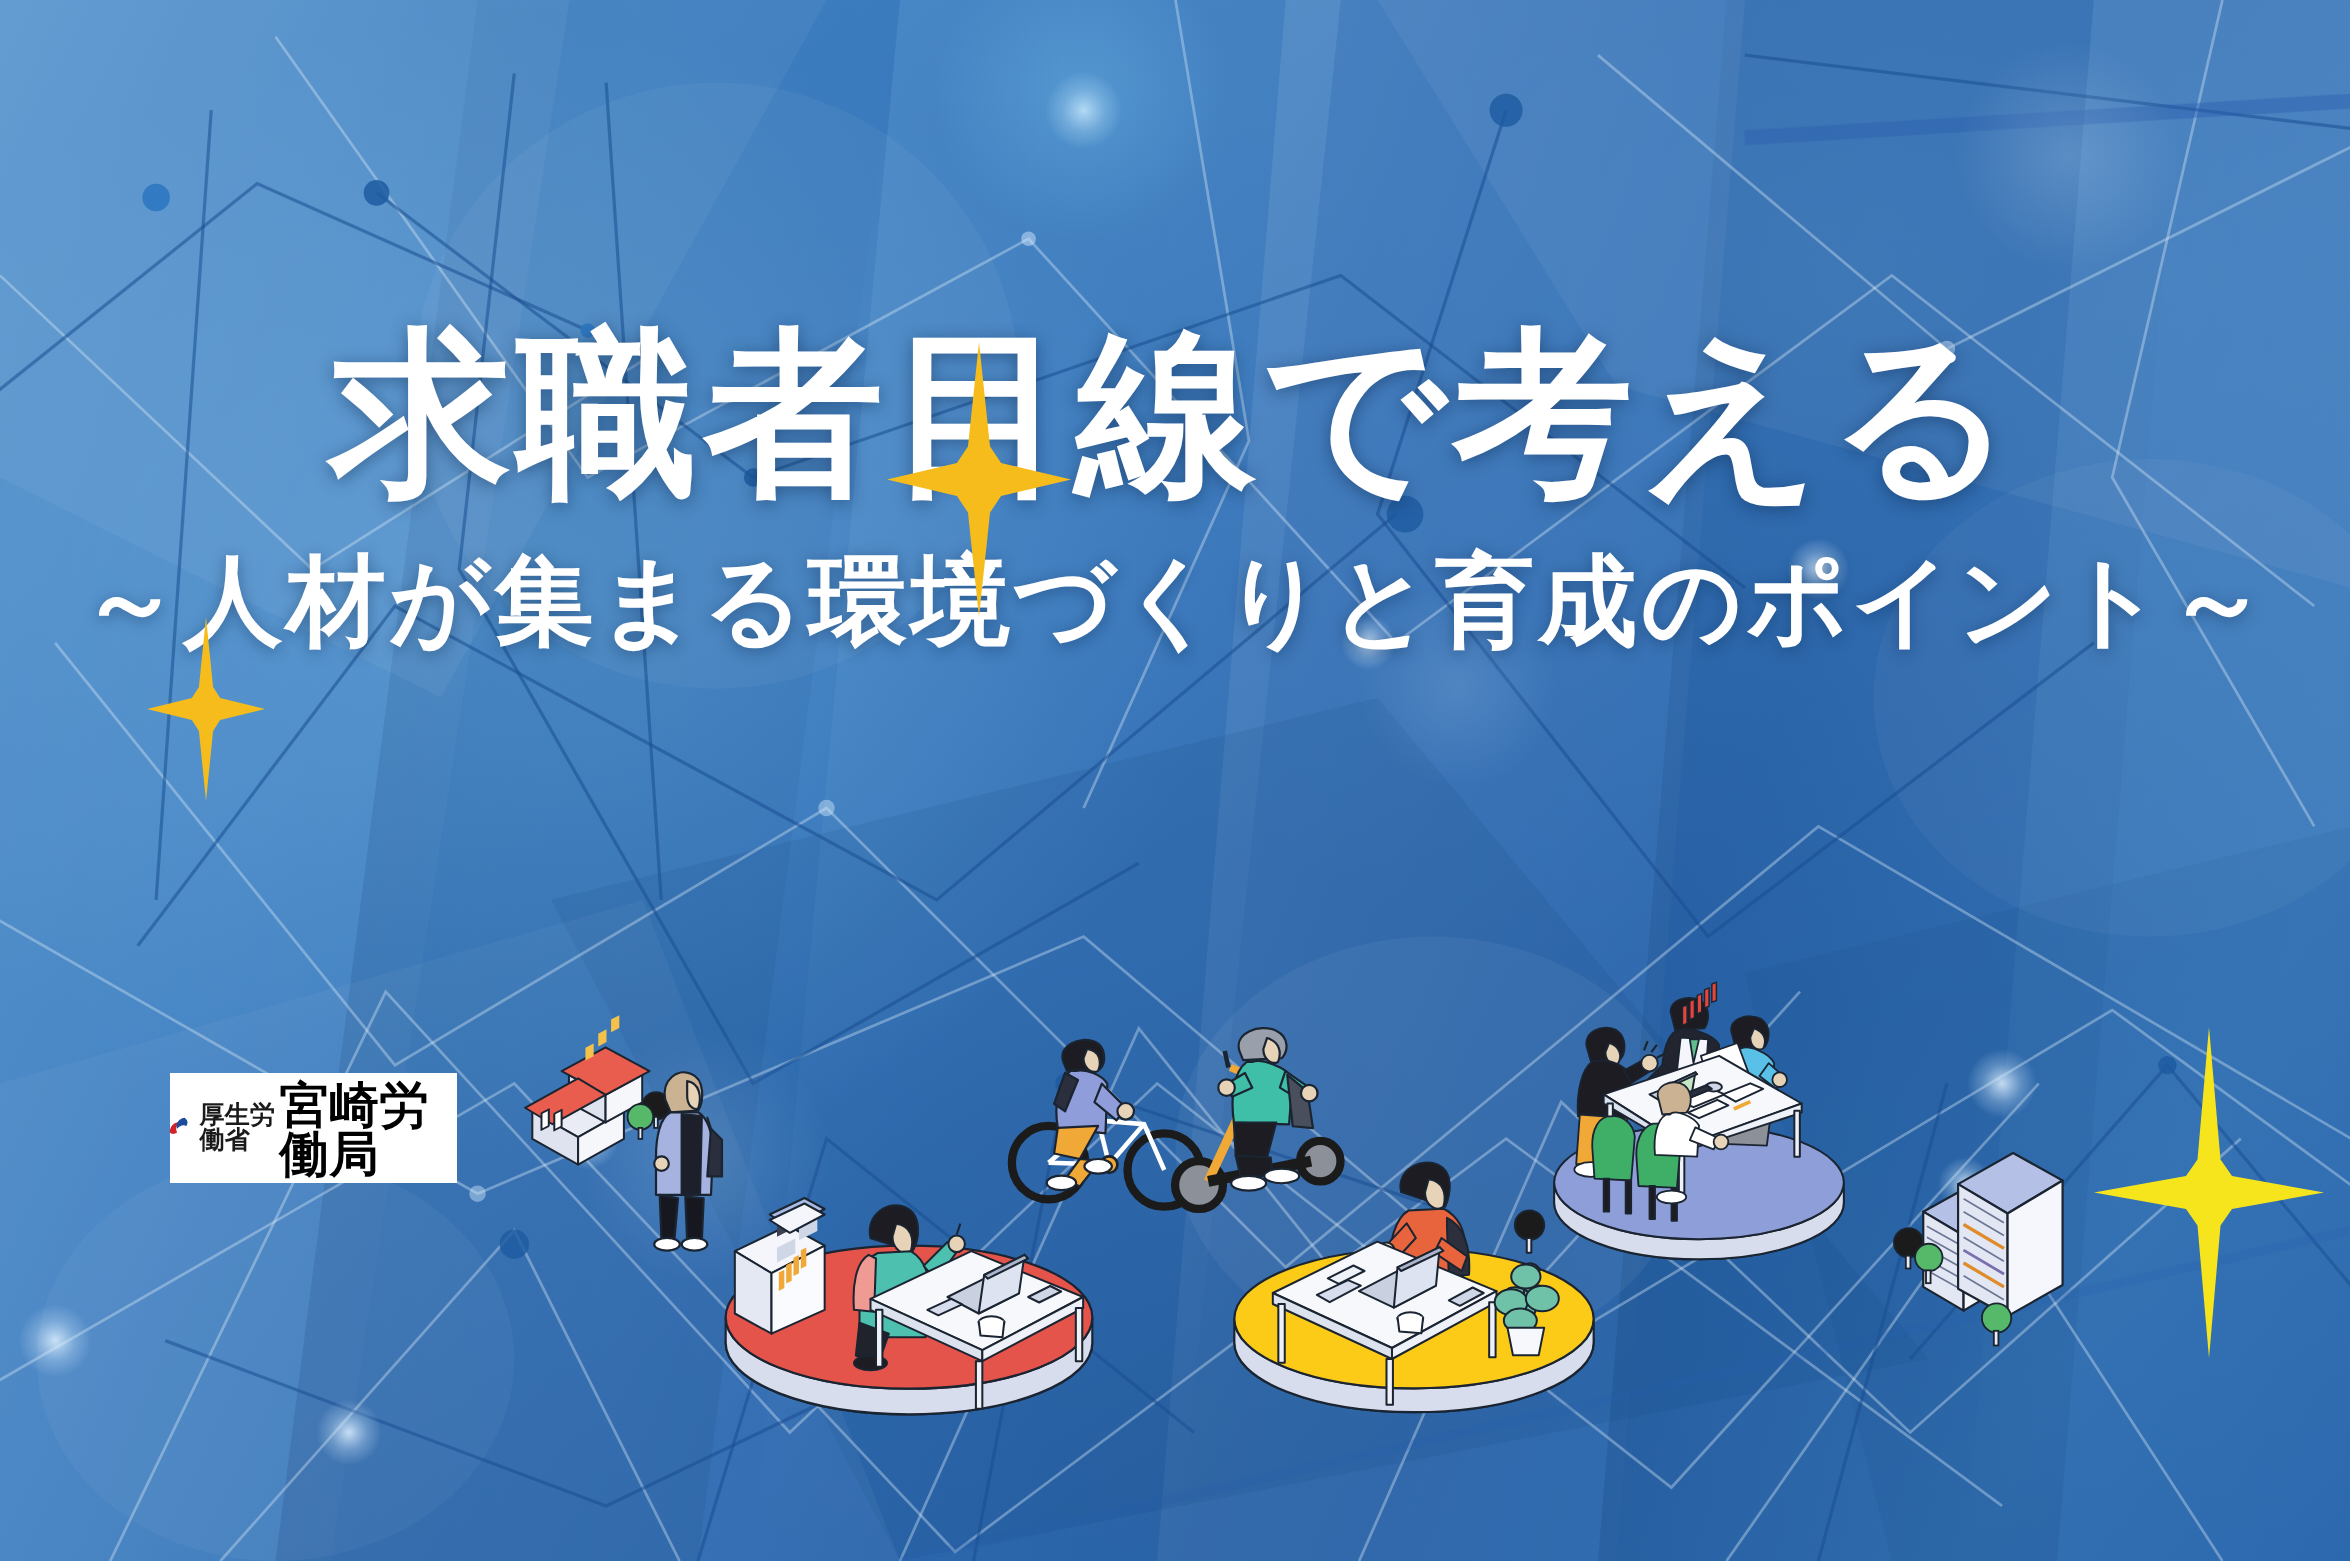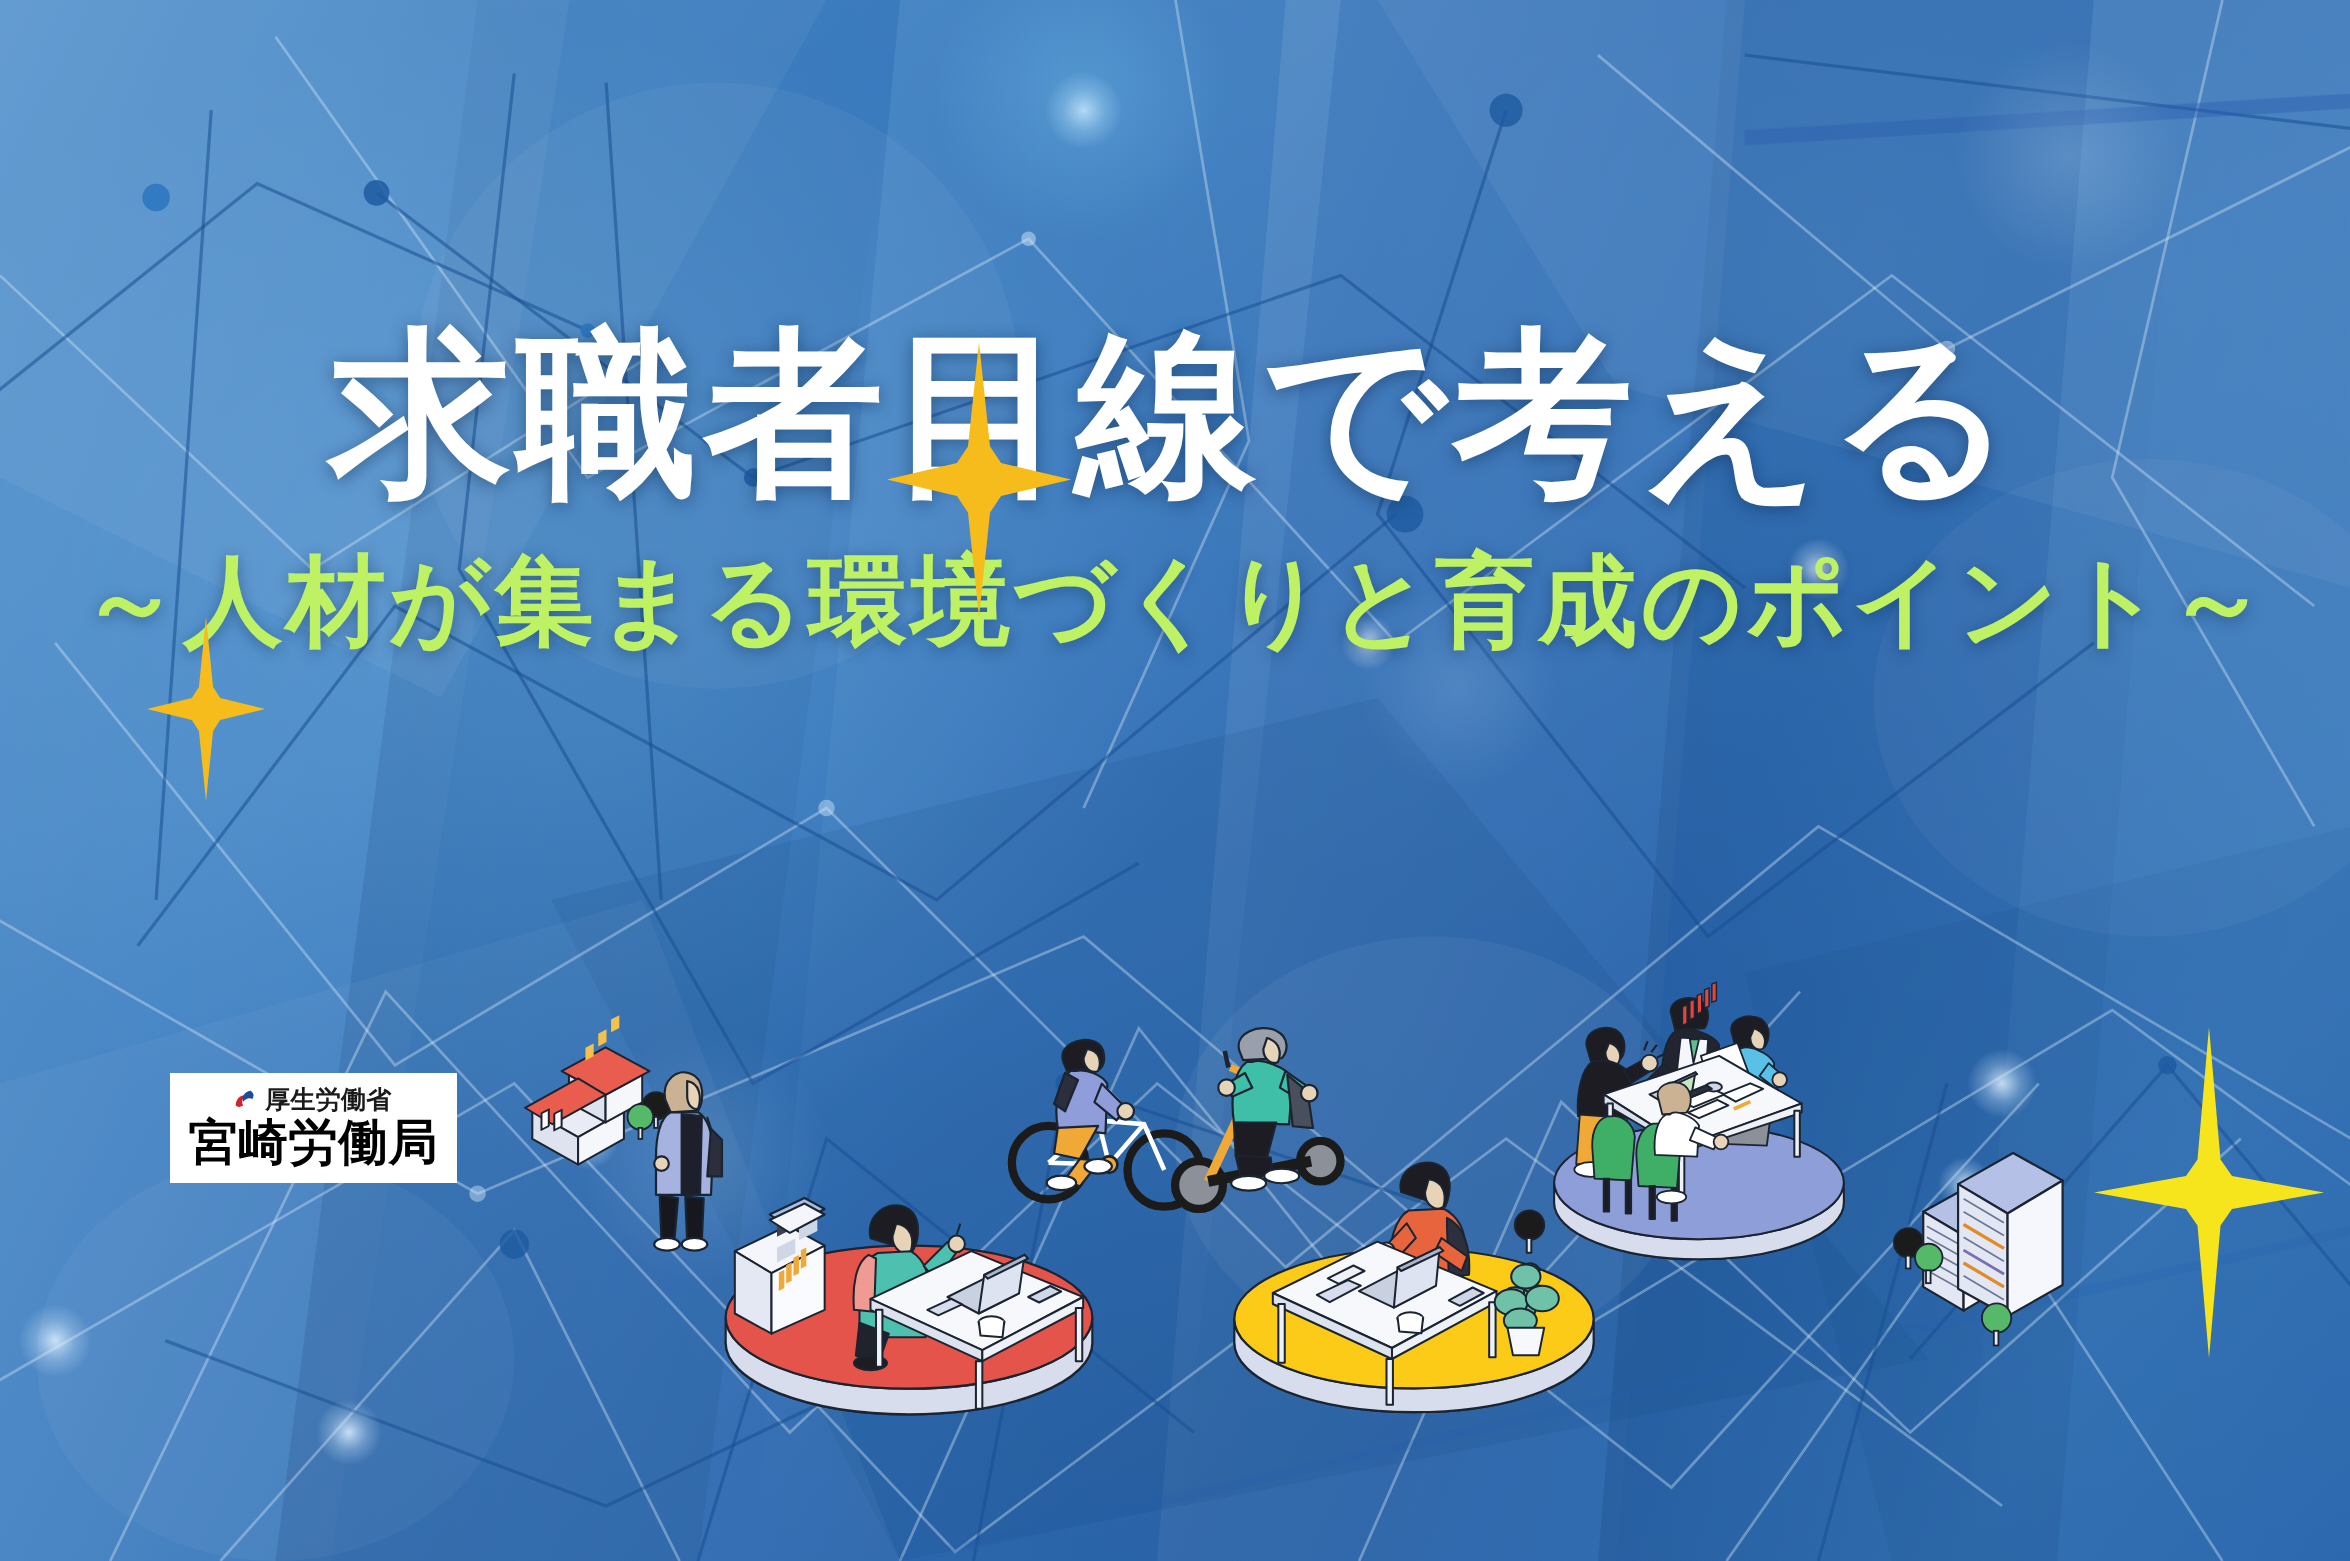--- a/index.html
+++ b/index.html
@@ -39,21 +39,21 @@
     font-weight:700;
     white-space:nowrap;
     letter-spacing:.035em;
     text-shadow:0 2.8px 16.5px rgba(8,35,70,.45);
     line-height:1;
     position:relative;
   }
   .line1{font-size:180px;}
   .line2{font-size:158px;margin-top:31px;letter-spacing:.02em;}
   .subtitle{
-    color:#bef264;
+    color:#ffffff;
     font-family:"Liberation Sans","DejaVu Sans",sans-serif;
     font-weight:700;
     font-size:99px;
     letter-spacing:.04em;
     white-space:nowrap;
     margin-top:48px;
     text-shadow:0 2.8px 14.7px rgba(8,35,70,.40);
     line-height:1;
   }
 
@@ -73,21 +73,21 @@
     clip-path:polygon(50% 0%,
       55% 40%, 60% 45%, 100% 50%, 60% 55%, 55% 60%,
       50% 100%,
       45% 60%, 40% 55%, 0% 50%, 40% 45%, 45% 40%);}
 
   
   .logo-box{
     position:absolute;left:170px;top:1073px;
     width:287px;height:110px;
     background:#ffffff;
-    display:flex;flex-direction:column;justify-content:center;align-items:center;
+    display:flex;justify-content:center;align-items:center;
     padding:5.5px 0 7.3px;
   }
   .logo-top{display:flex;align-items:center;gap:7.3px;margin-left:-3.7px;}
   .logo-mark{width:26px;height:26px;position:relative;flex:0 0 auto;}
   .logo-ministry{
     font-size:25px;font-weight:700;color:#1a1a1a;letter-spacing:.01em;
     font-family:"DejaVu Sans","Liberation Sans",sans-serif;line-height:1;
   }
   .logo-bureau{
     font-size:49px;font-weight:700;color:#000000;letter-spacing:.02em;

